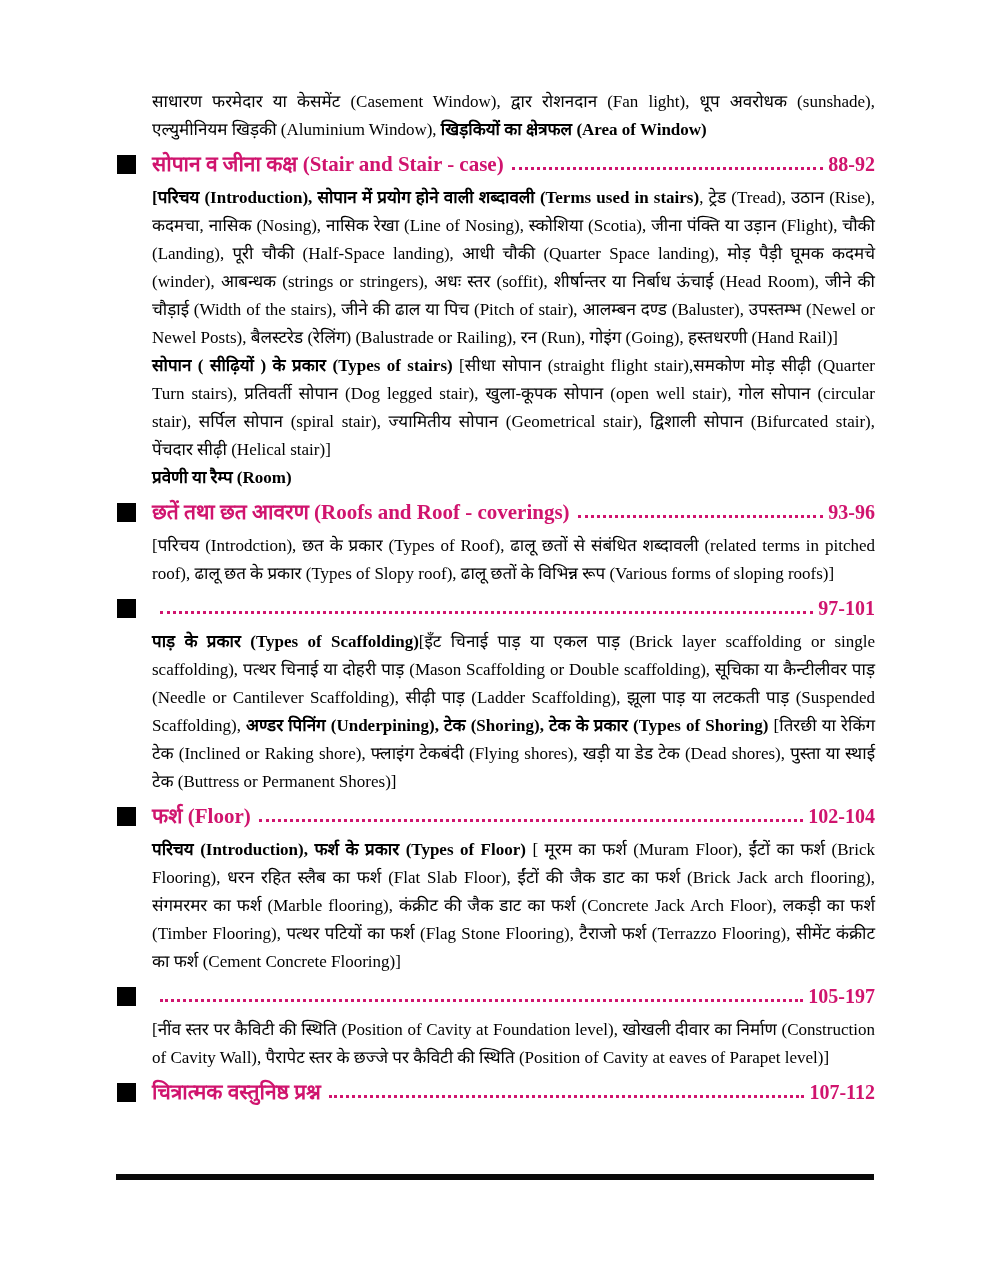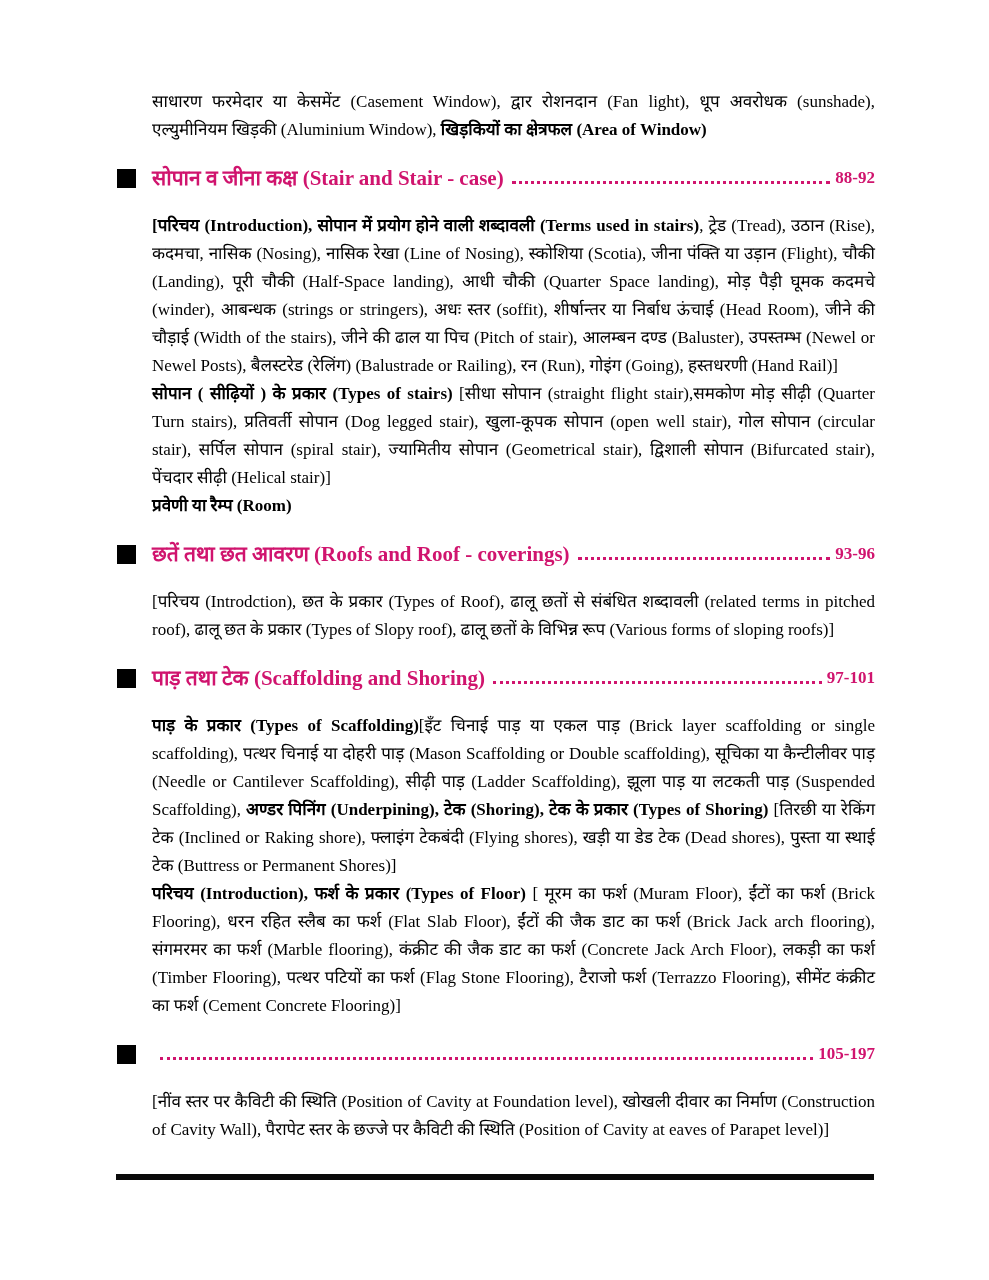--- a/index.html
+++ b/index.html
@@ -24,21 +24,21 @@
     margin: 0 0 0 35px;
     font-size: 17px;
     line-height: 28px;
     text-align: justify;
     color: #000;
   }
   .para .b { font-weight: bold; }
   .heading {
     display: flex;
     align-items: center;
-    margin: 21px 0;
+    margin: 7px 0;
     line-height: 26px;
     height: 26px;
     font-family: Liberation Serif, serif;
   }
   .bullet {
     flex: none;
     width: 19px;
     height: 19px;
     background: #000;
     margin-right: 16px;
@@ -54,21 +54,21 @@
     flex: 1;
     align-self: flex-end;
     margin: 0 5px 7px 8px;
     border-bottom: 3px dotted var(--accent);
     height: 0;
     min-width: 30px;
   }
   .h-pages {
     color: var(--accent);
     font-weight: bold;
-    font-size: 17px;
+    font-size: 20px;
     flex: none;
   }
   .bottom-rule {
     position: absolute;
     left: 116px;
     top: 1174px;
     width: 758px;
     height: 6px;
     background: #0a0a0a;
   }
@@ -90,27 +90,38 @@
       <p class="para"><span class="b">प्रवेणी या रैम्प (Room)</span></p>
       <div class="heading">
         <span class="bullet"></span>
         <span class="h-title">छतें तथा छत आवरण (Roofs and Roof - coverings)</span>
         <span class="h-dots"></span>
         <span class="h-pages">93-96</span>
       </div>
       <p class="para"><span>[परिचय (Introdction), छत के प्रकार (Types of Roof), ढालू छतों से संबंधित शब्दावली (related terms in pitched roof), ढालू छत के प्रकार (Types of Slopy roof), ढालू छतों के विभिन्न रूप (Various forms of sloping roofs)]</span></p>
       <div class="heading">
         <span class="bullet"></span>
-        <span class="h-title">पाड़ तथा टेक (Scaffolding and Shoring)</span>
         <span class="h-dots"></span>
         <span class="h-pages">97-101</span>
       </div>
       <p class="para"><span class="b">पाड़ के प्रकार (Types of Scaffolding)</span><span>[इँट चिनाई पाड़ या एकल पाड़ (Brick layer scaffolding or single scaffolding), पत्थर चिनाई या दोहरी पाड़ (Mason Scaffolding or Double scaffolding), सूचिका या कैन्टीलीवर पाड़ (Needle or Cantilever Scaffolding), सीढ़ी पाड़ (Ladder Scaffolding), झूला पाड़ या लटकती पाड़ (Suspended Scaffolding), </span><span class="b">अण्डर पिनिंग (Underpining), टेक (Shoring), टेक के प्रकार (Types of Shoring) </span><span>[तिरछी या रेकिंग टेक (Inclined or Raking shore), फ्लाइंग टेकबंदी (Flying shores), खड़ी या डेड टेक (Dead shores), पुस्ता या स्थाई टेक (Buttress or Permanent Shores)]</span></p>
+      <div class="heading">
+        <span class="bullet"></span>
+        <span class="h-title">फर्श (Floor)</span>
+        <span class="h-dots"></span>
+        <span class="h-pages">102-104</span>
+      </div>
       <p class="para"><span class="b">परिचय (Introduction), फर्श के प्रकार (Types of Floor) </span><span>[ मूरम का फर्श (Muram Floor), ईंटों का फर्श (Brick Flooring), धरन रहित स्लैब का फर्श (Flat Slab Floor), ईंटों की जैक डाट का फर्श (Brick Jack arch flooring), संगमरमर का फर्श (Marble flooring), कंक्रीट की जैक डाट का फर्श (Concrete Jack Arch Floor), लकड़ी का फर्श (Timber Flooring), पत्थर पटियों का फर्श (Flag Stone Flooring), टैराजो फर्श (Terrazzo Flooring), सीमेंट कंक्रीट का फर्श (Cement Concrete Flooring)]</span></p>
       <div class="heading">
         <span class="bullet"></span>
         <span class="h-dots"></span>
         <span class="h-pages">105-197</span>
       </div>
       <p class="para"><span>[नींव स्तर पर कैविटी की स्थिति (Position of Cavity at Foundation level), खोखली दीवार का निर्माण (Construction of Cavity Wall), पैरापेट स्तर के छज्जे पर कैविटी की स्थिति (Position of Cavity at eaves of Parapet level)]</span></p>
+      <div class="heading">
+        <span class="bullet"></span>
+        <span class="h-title">चित्रात्मक वस्तुनिष्ठ प्रश्न</span>
+        <span class="h-dots"></span>
+        <span class="h-pages">107-112</span>
+      </div>
     </div>
   <div class="bottom-rule"></div>
 </div>
 
 </body></html>

